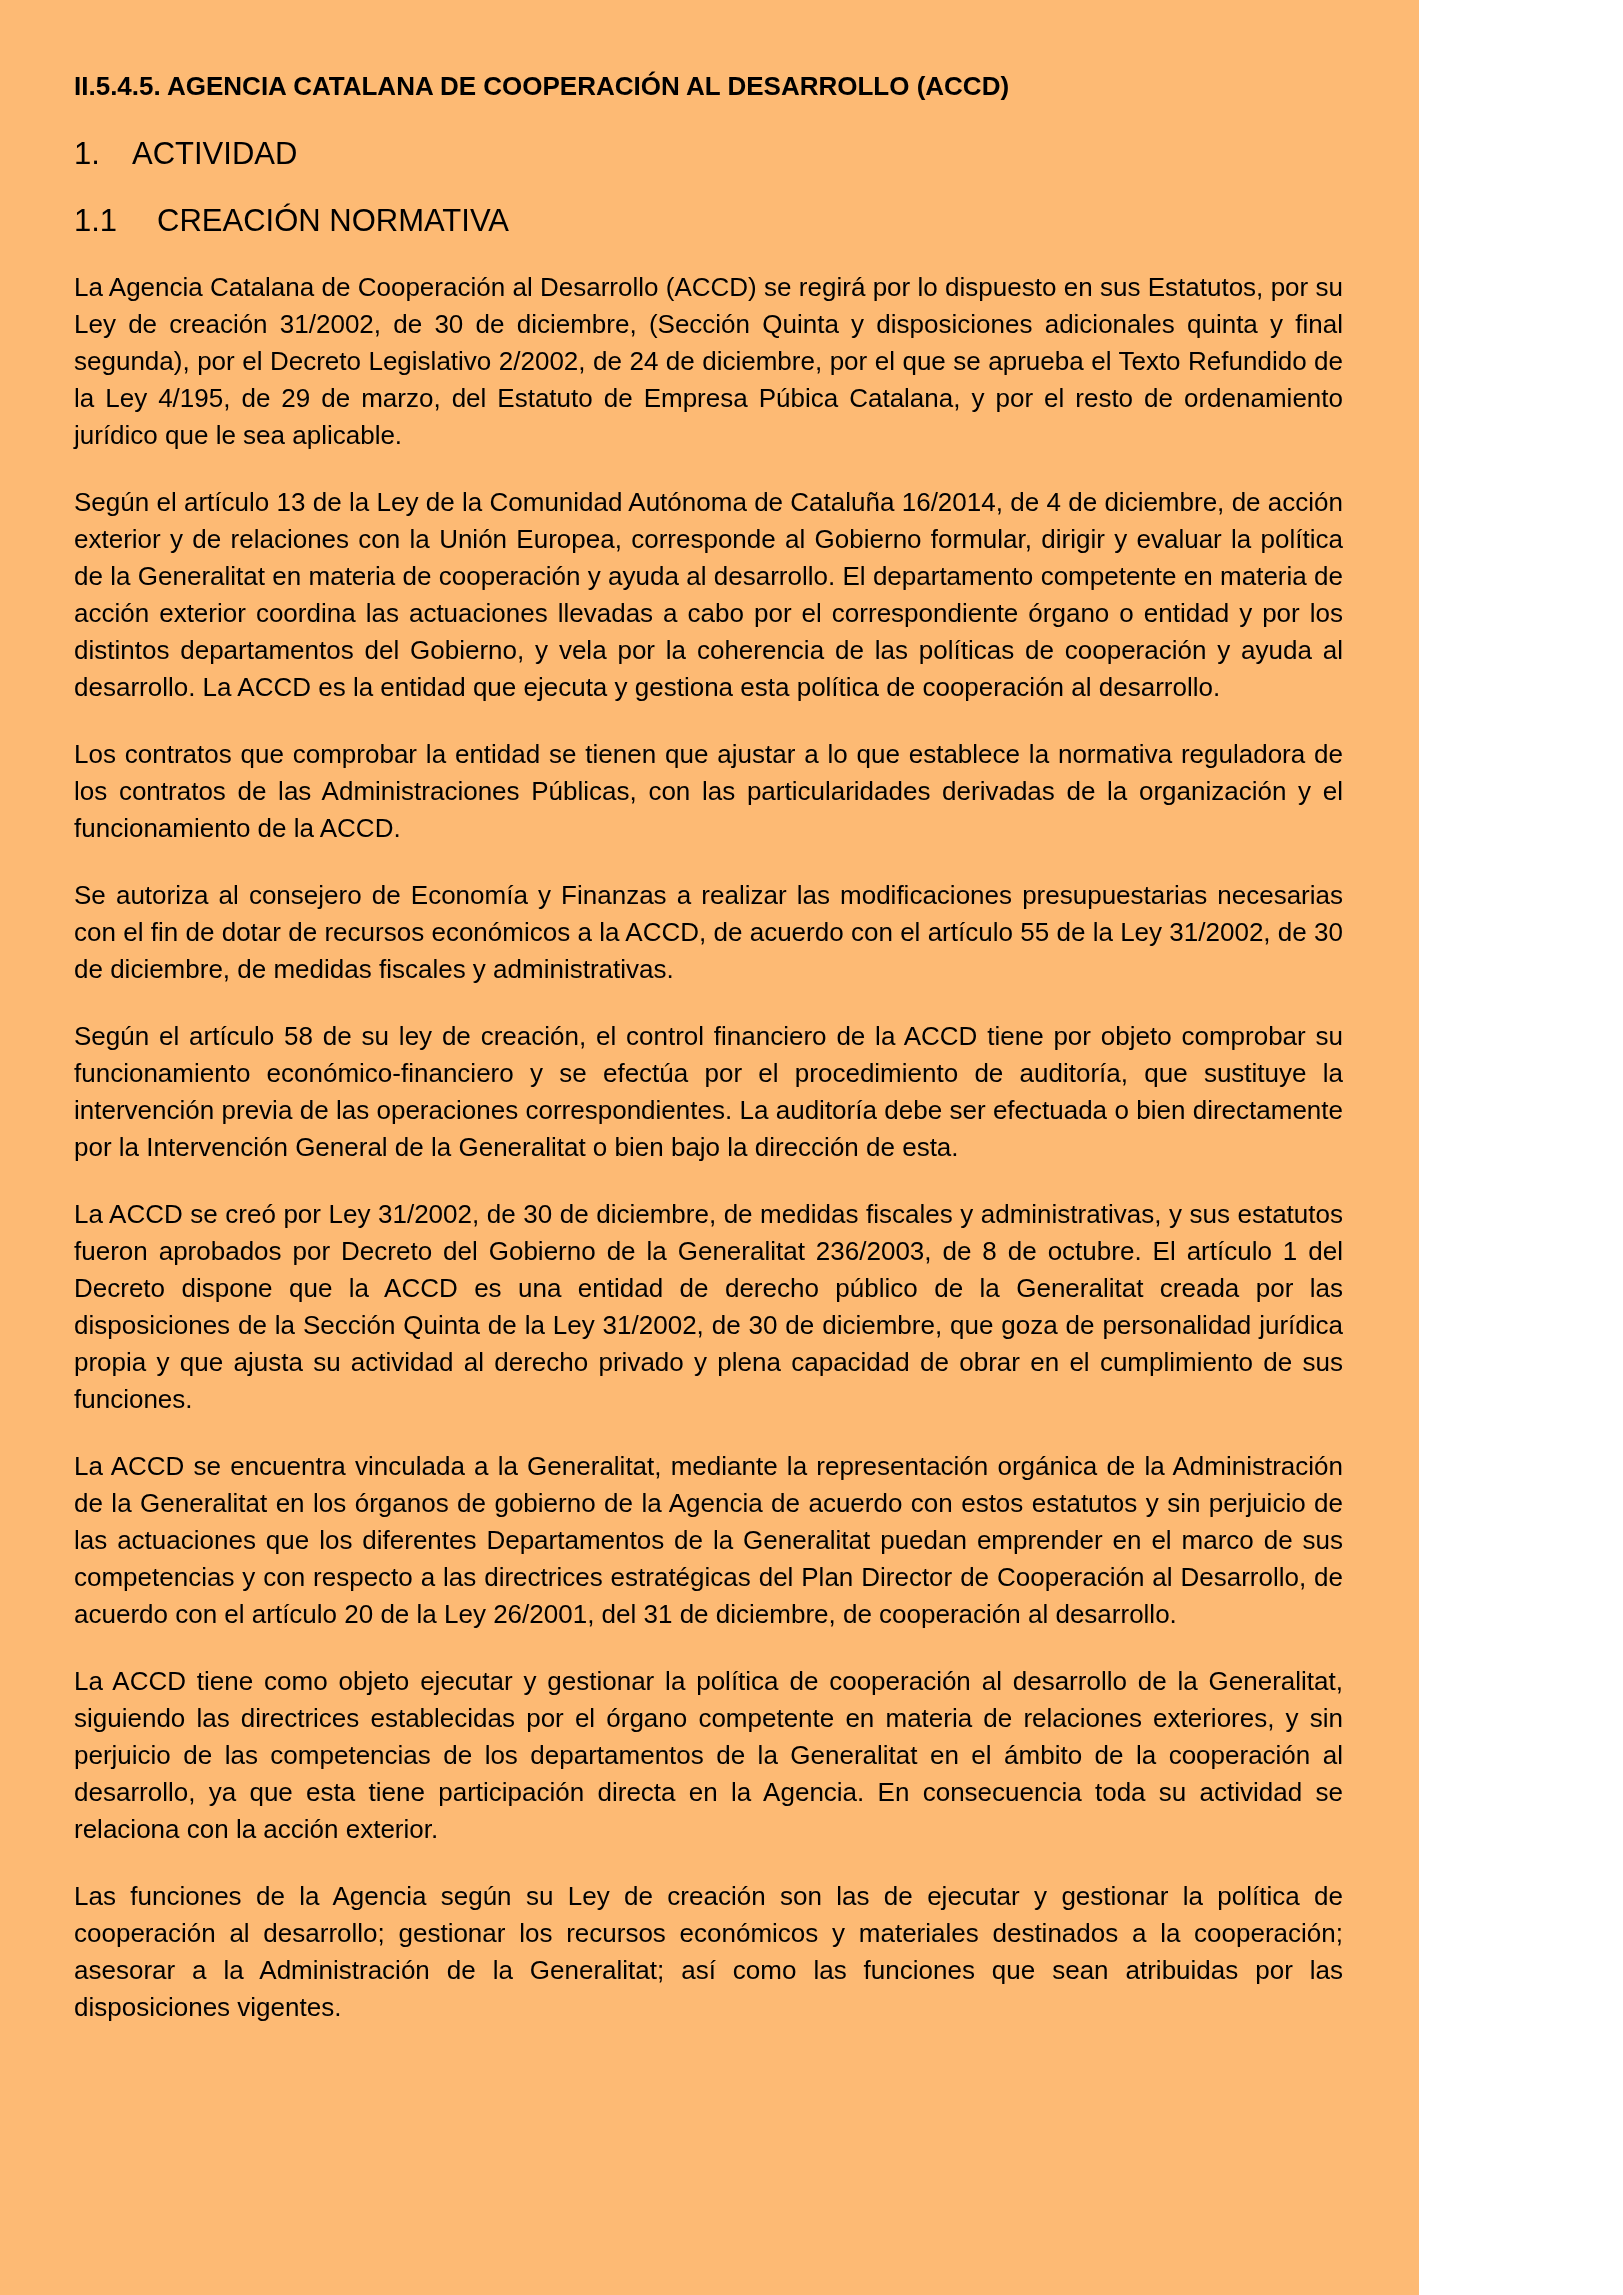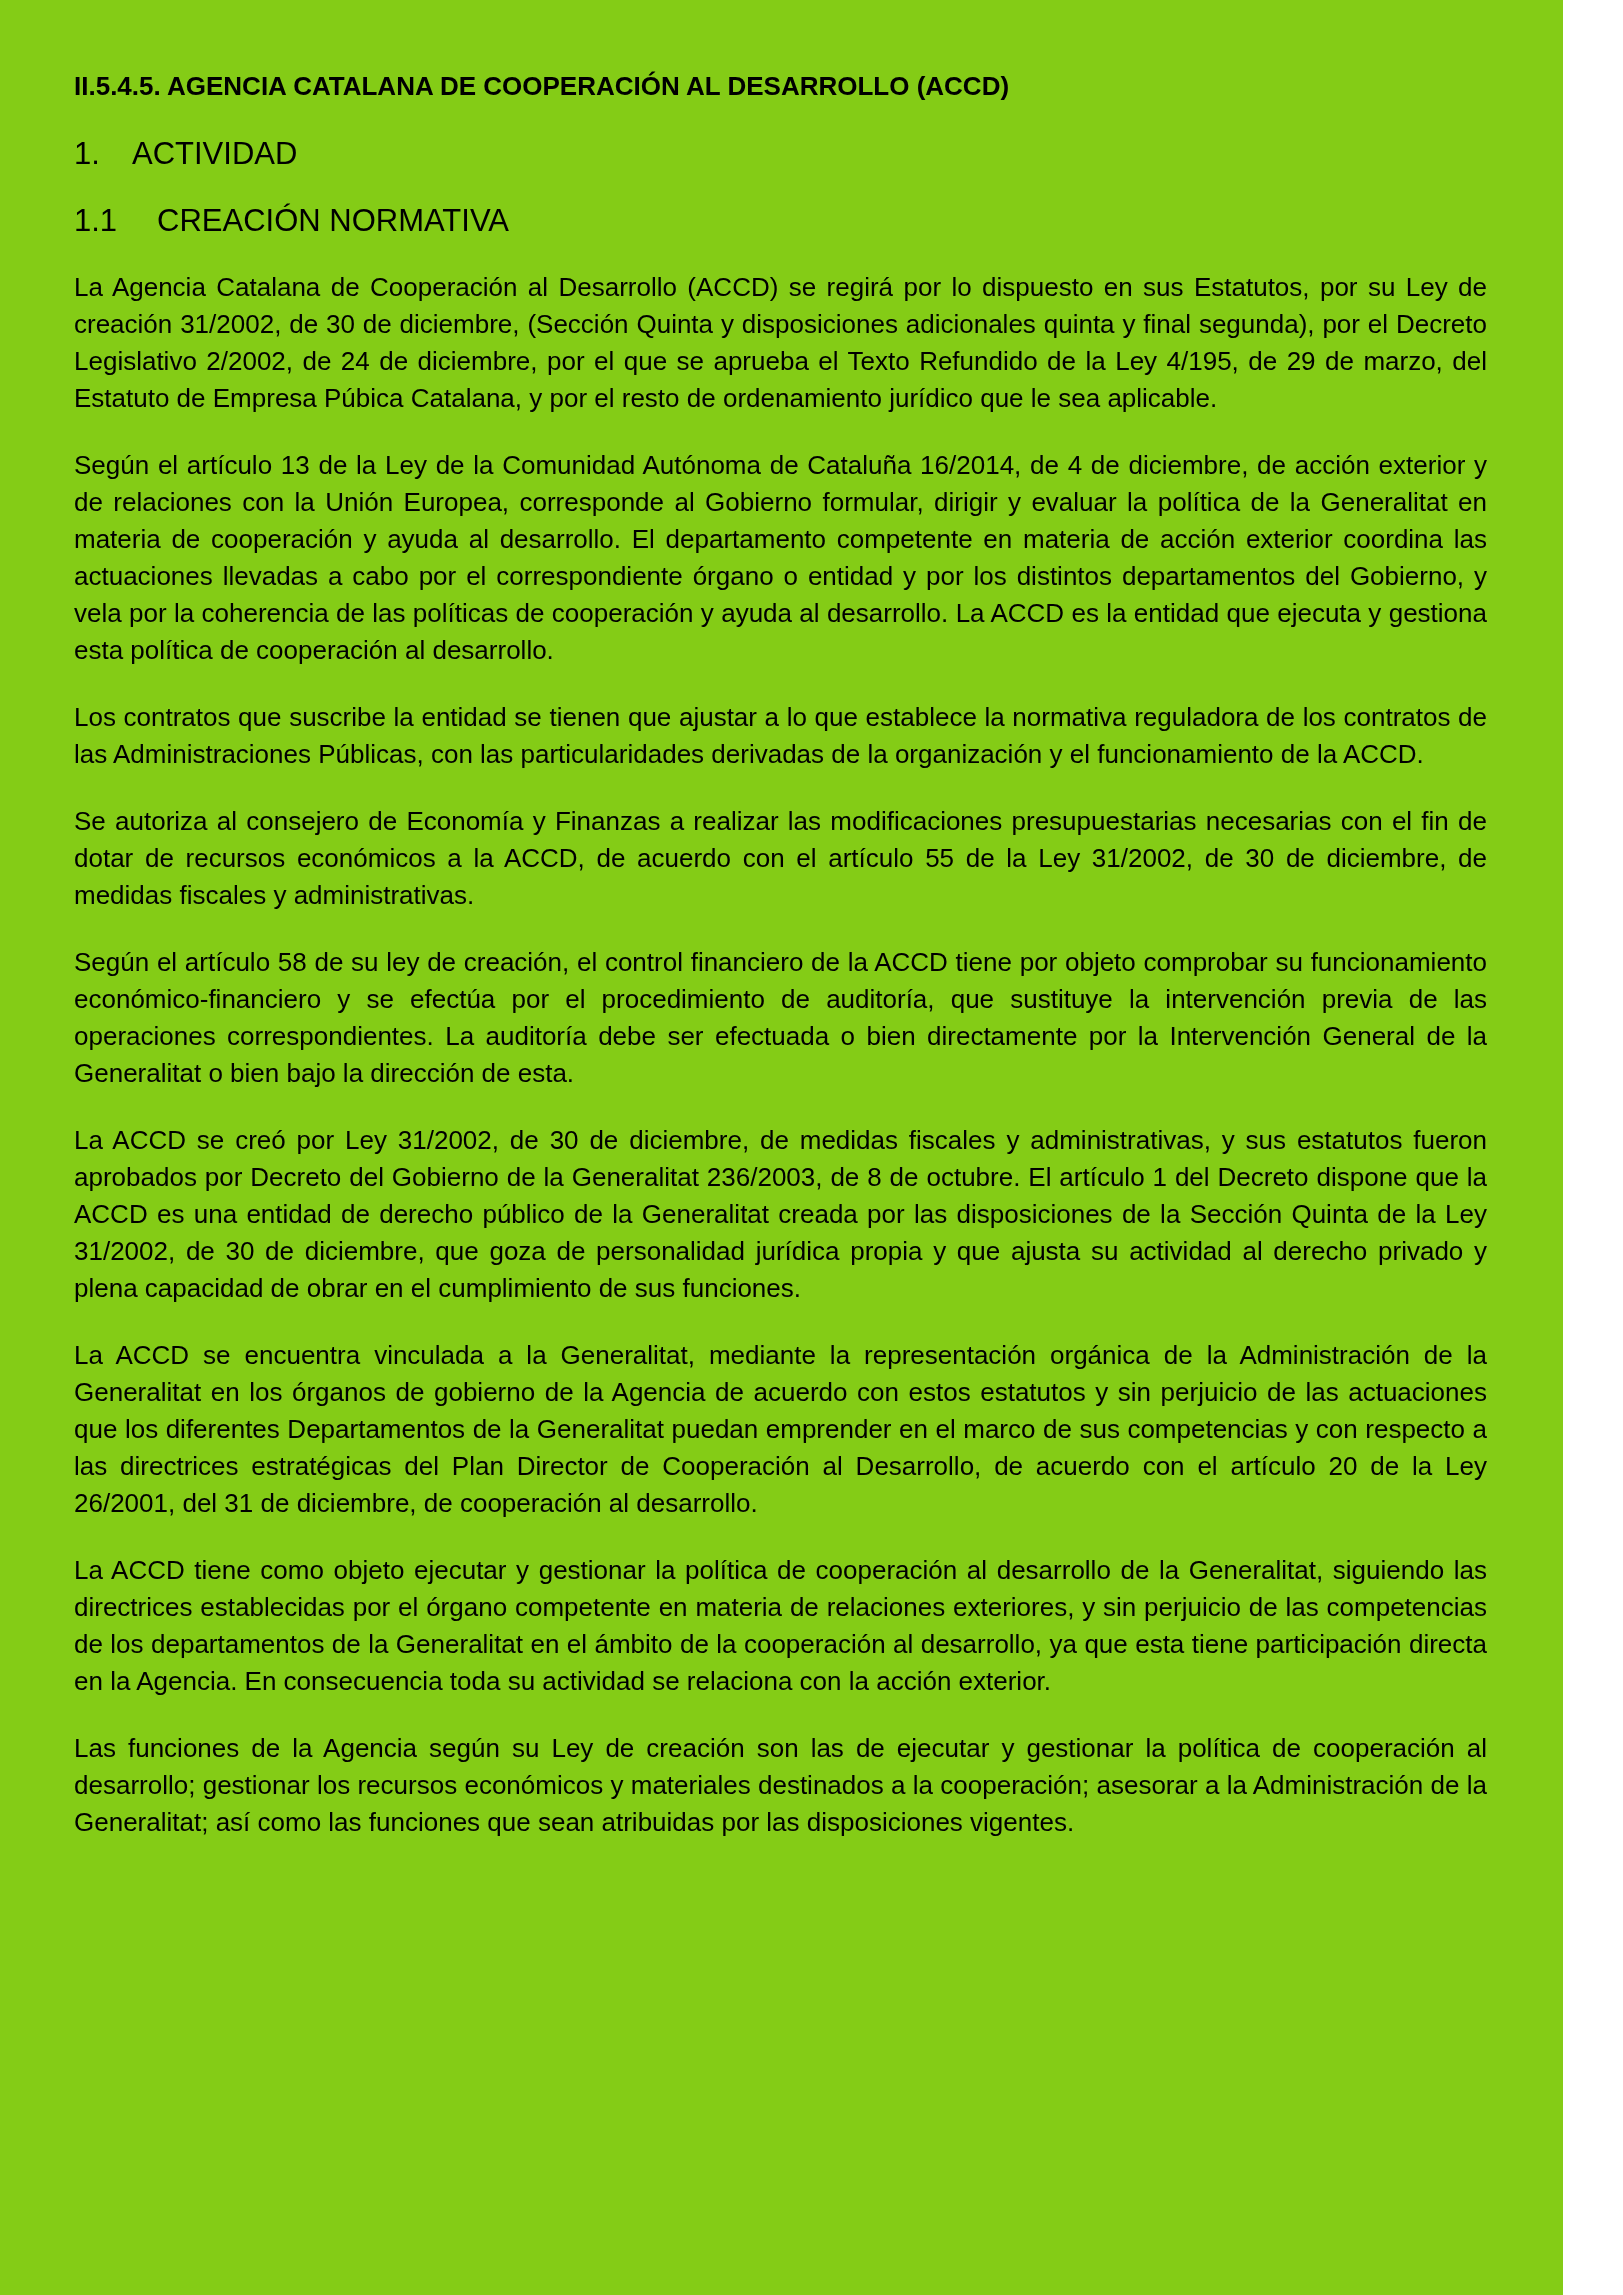--- a/index.html
+++ b/index.html
@@ -8,23 +8,23 @@
     padding: 0;
     background: #ffffff;
   }
   body {
     width: 1623px;
     min-height: 2295px;
     color: #000000;
     font-family: "Liberation Sans", sans-serif;
   }
   .page {
-    width: 1563px;
+    width: 1419px;
     min-height: 2295px;
-    background: #84cc16;
+    background: #fdba74;
     padding: 68px 76px 20px 74px;
     font-size: 26px;
     line-height: 37px;
   }
   .doc-title {
     font-size: 26px;
     font-weight: bold;
     margin: 0 0 30px 0;
     line-height: 37px;
   }
@@ -57,21 +57,21 @@
   </div>
 
   <div class="heading">
     <span class="h-num lvl2">1.1</span><span>CREACIÓN NORMATIVA</span>
   </div>
 
   <p class="para">La Agencia Catalana de Cooperación al Desarrollo (ACCD) se regirá por lo dispuesto en sus Estatutos, por su Ley de creación 31/2002, de 30 de diciembre, (Sección Quinta y disposiciones adicionales quinta y final segunda), por el Decreto Legislativo 2/2002, de 24 de diciembre, por el que se aprueba el Texto Refundido de la Ley 4/195, de 29 de marzo, del Estatuto de Empresa Púbica Catalana, y por el resto de ordenamiento jurídico que le sea aplicable.</p>
 
   <p class="para">Según el artículo 13 de la Ley de la Comunidad Autónoma de Cataluña 16/2014, de 4 de diciembre, de acción exterior y de relaciones con la Unión Europea, corresponde al Gobierno formular, dirigir y evaluar la política de la Generalitat en materia de cooperación y ayuda al desarrollo. El departamento competente en materia de acción exterior coordina las actuaciones llevadas a cabo por el correspondiente órgano o entidad y por los distintos departamentos del Gobierno, y vela por la coherencia de las políticas de cooperación y ayuda al desarrollo. La ACCD es la entidad que ejecuta y gestiona esta política de cooperación al desarrollo.</p>
 
-  <p class="para">Los contratos que suscribe la entidad se tienen que ajustar a lo que establece la normativa reguladora de los contratos de las Administraciones Públicas, con las particularidades derivadas de la organización y el funcionamiento de la ACCD.</p>
+  <p class="para">Los contratos que comprobar la entidad se tienen que ajustar a lo que establece la normativa reguladora de los contratos de las Administraciones Públicas, con las particularidades derivadas de la organización y el funcionamiento de la ACCD.</p>
 
   <p class="para">Se autoriza al consejero de Economía y Finanzas a realizar las modificaciones presupuestarias necesarias con el fin de dotar de recursos económicos a la ACCD, de acuerdo con el artículo 55 de la Ley 31/2002, de 30 de diciembre, de medidas fiscales y administrativas.</p>
 
   <p class="para">Según el artículo 58 de su ley de creación, el control financiero de la ACCD tiene por objeto comprobar su funcionamiento económico-financiero y se efectúa por el procedimiento de auditoría, que sustituye la intervención previa de las operaciones correspondientes. La auditoría debe ser efectuada o bien directamente por la Intervención General de la Generalitat o bien bajo la dirección de esta.</p>
 
 
   <p class="para">La ACCD se creó por Ley 31/2002, de 30 de diciembre, de medidas fiscales y administrativas, y sus estatutos fueron aprobados por Decreto del Gobierno de la Generalitat 236/2003, de 8 de octubre. El artículo 1 del Decreto dispone que la ACCD es una entidad de derecho público de la Generalitat creada por las disposiciones de la Sección Quinta de la Ley 31/2002, de 30 de diciembre, que goza de personalidad jurídica propia y que ajusta su actividad al derecho privado y plena capacidad de obrar en el cumplimiento de sus funciones.</p>
 
   <p class="para">La ACCD se encuentra vinculada a la Generalitat, mediante la representación orgánica de la Administración de la Generalitat en los órganos de gobierno de la Agencia de acuerdo con estos estatutos y sin perjuicio de las actuaciones que los diferentes Departamentos de la Generalitat puedan emprender en el marco de sus competencias y con respecto a las directrices estratégicas del Plan Director de Cooperación al Desarrollo, de acuerdo con el artículo 20 de la Ley 26/2001, del 31 de diciembre, de cooperación al desarrollo.</p>
 

